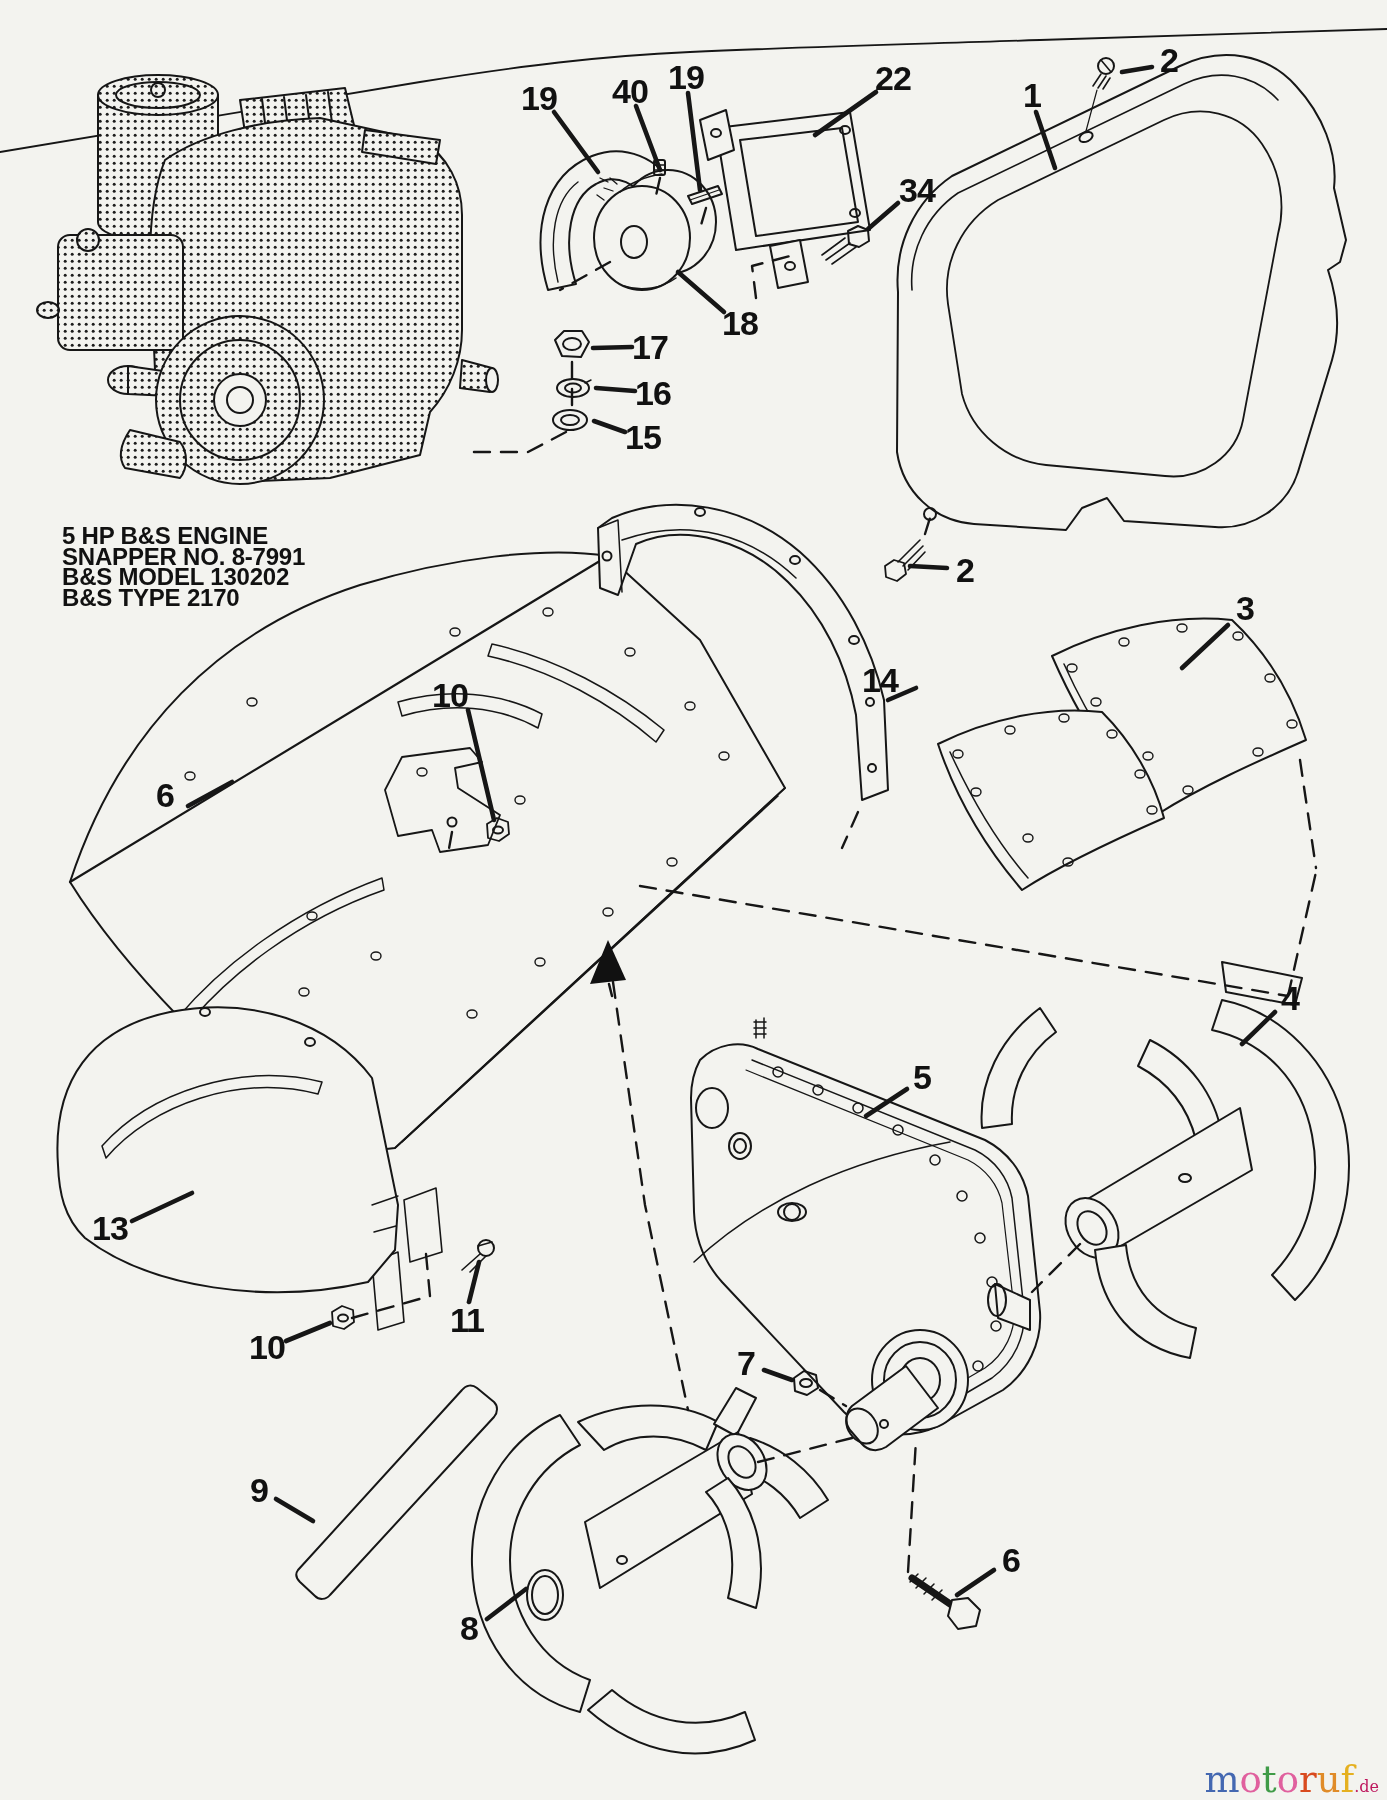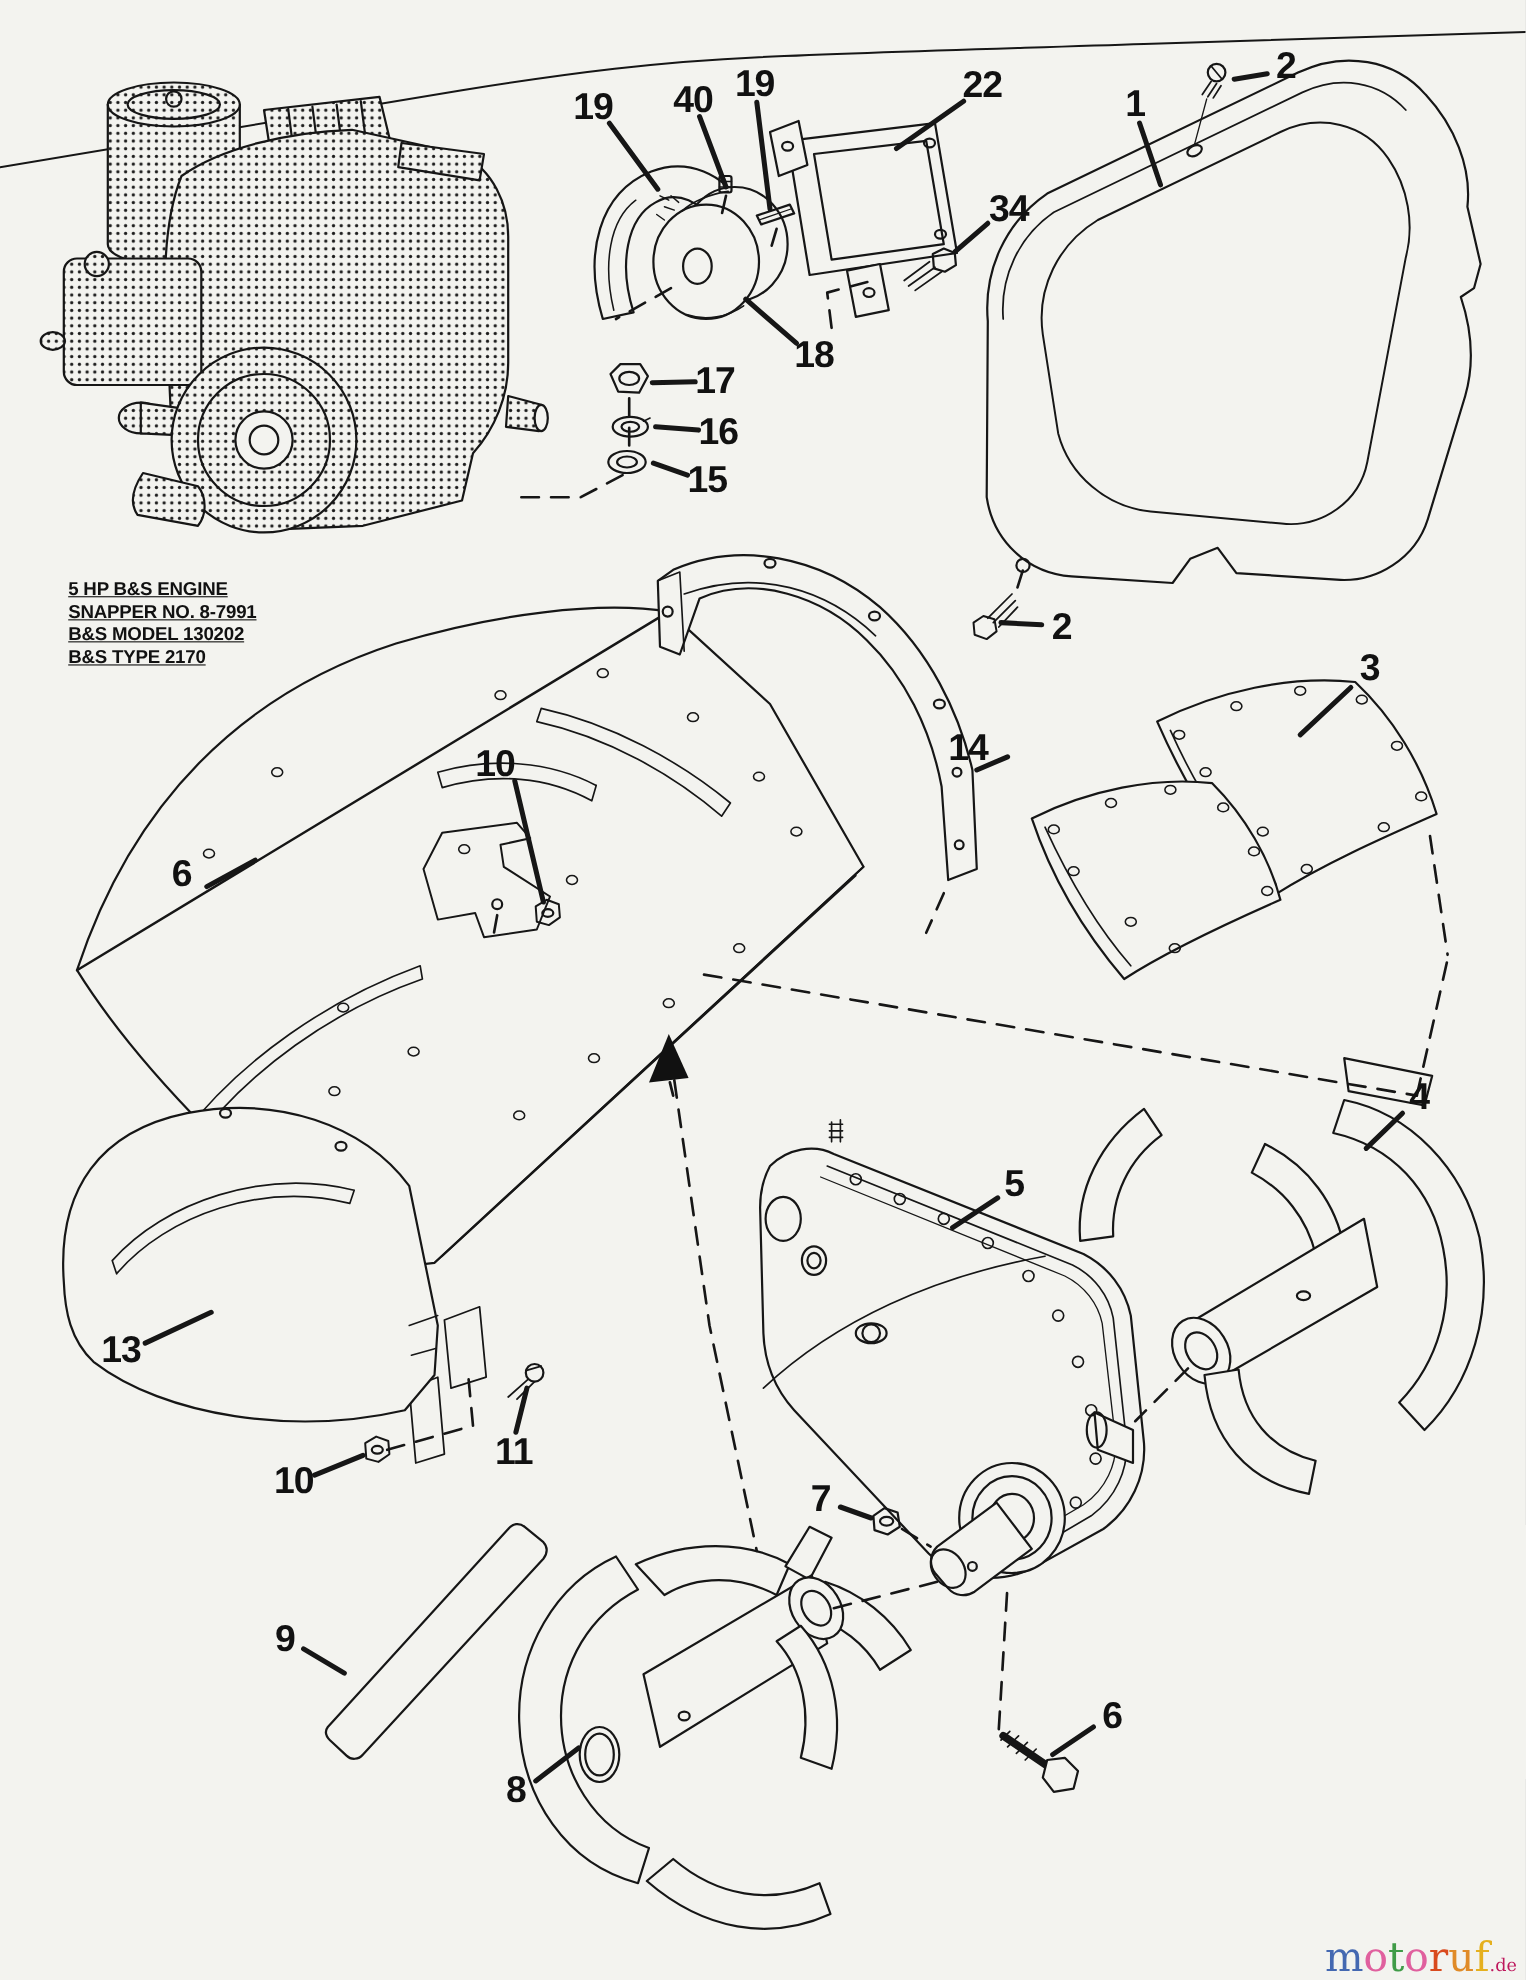--- a/index.html
+++ b/index.html
@@ -1,22 +1,22 @@
 <!DOCTYPE html>
 <html><head>
 <meta charset="utf-8">
 <style>
   html,body{margin:0;padding:0;background:#ddd;}
   .stage{position:relative;width:1387px;height:1800px;background:#f3f3ef;overflow:hidden;
          font-family:"Liberation Sans",sans-serif;color:#141414;}
   svg.art{position:absolute;left:0;top:0;}
   .callout{position:absolute;transform:translate(-50%,-50%);font-weight:bold;font-size:34px;
            letter-spacing:-1px;color:#111;user-select:none;white-space:nowrap;}
-  .caption{position:absolute;left:62px;top:526px;font-size:17px;font-weight:bold;
-           line-height:20.5px;letter-spacing:-0.2px;color:#111;text-decoration:underline;}
+  .caption{position:absolute;left:62px;top:526px;font-size:24px;font-weight:bold;
+           line-height:20.5px;letter-spacing:-0.2px;color:#111;}
   .logo{position:absolute;right:8px;bottom:2px;font-family:"DejaVu Serif",serif;
         font-size:37px;font-weight:500;letter-spacing:0;line-height:1;}
   .logo .de{font-size:16px;color:#be185d;}
 </style>
 </head>
 <body>
 
 <div class="stage">
 
 <svg class="art" width="1387" height="1800" viewBox="0 0 1387 1800">

